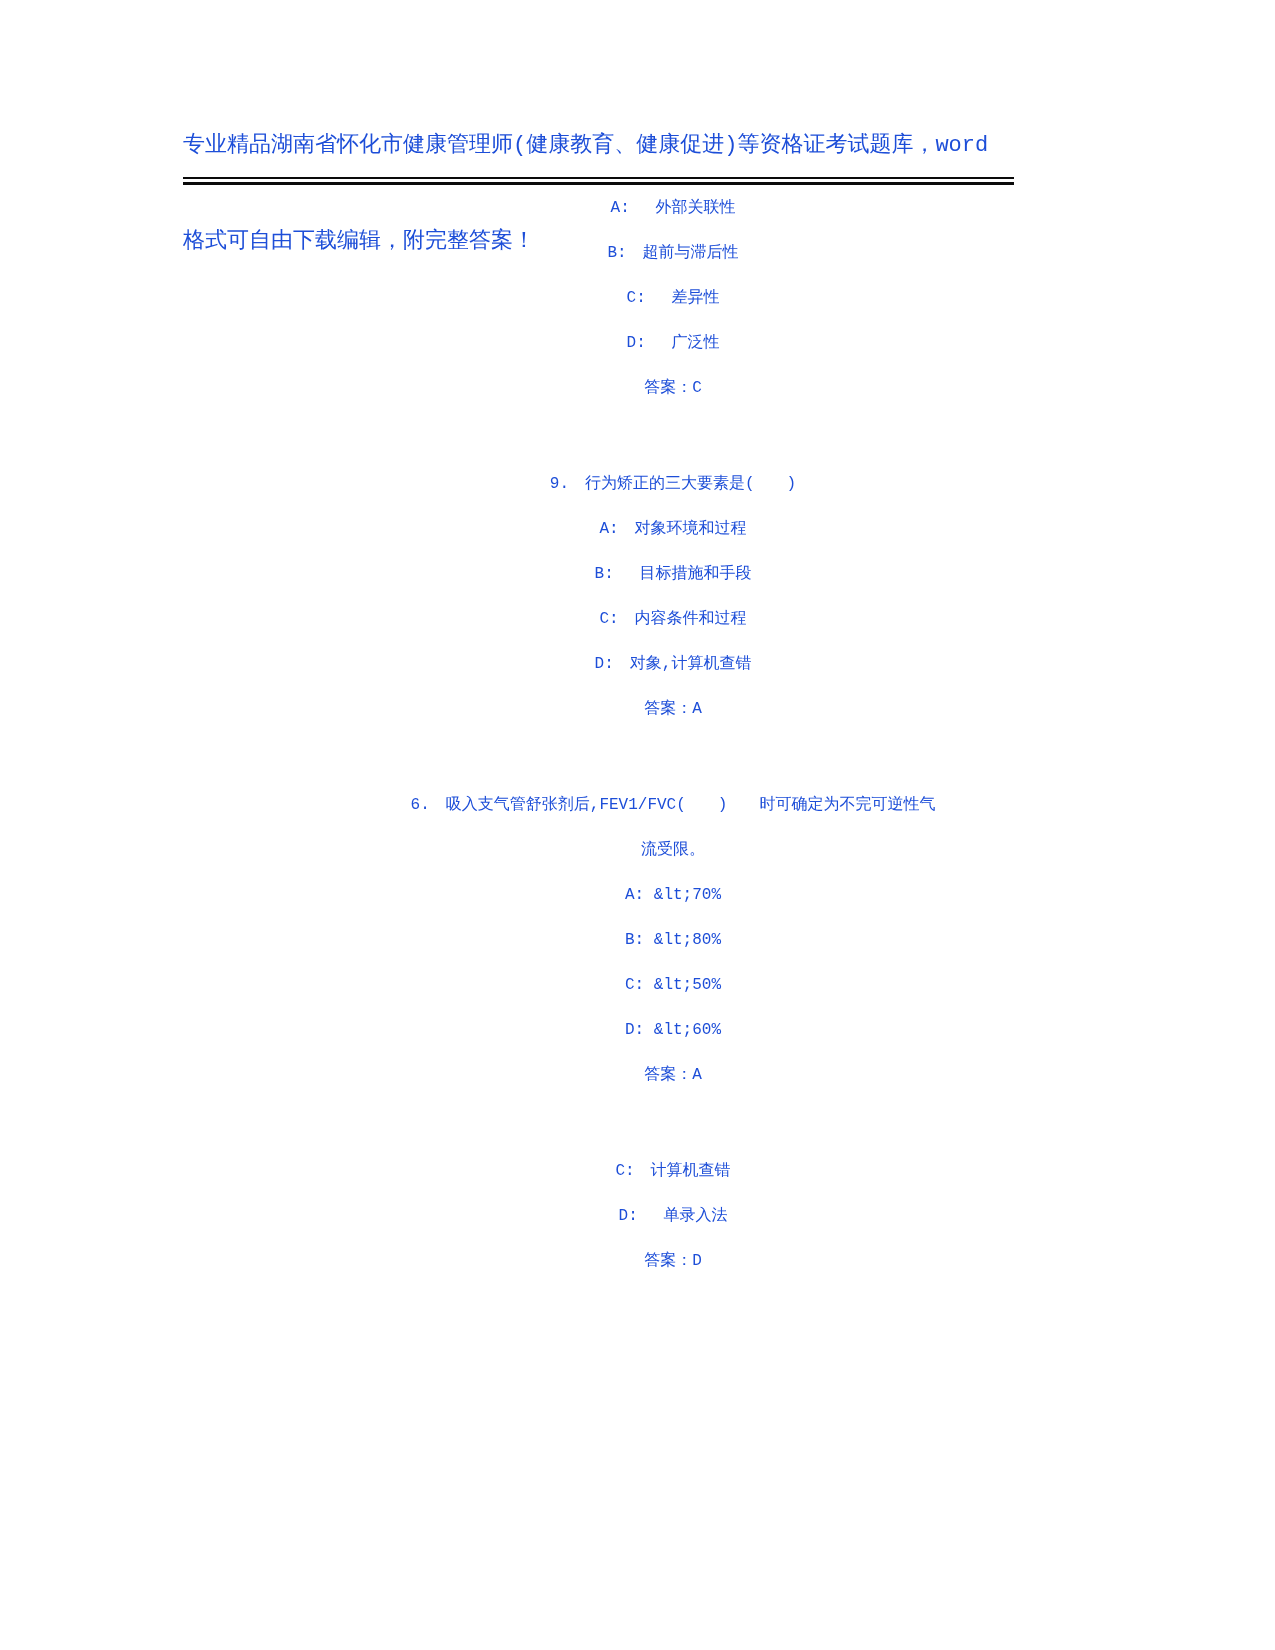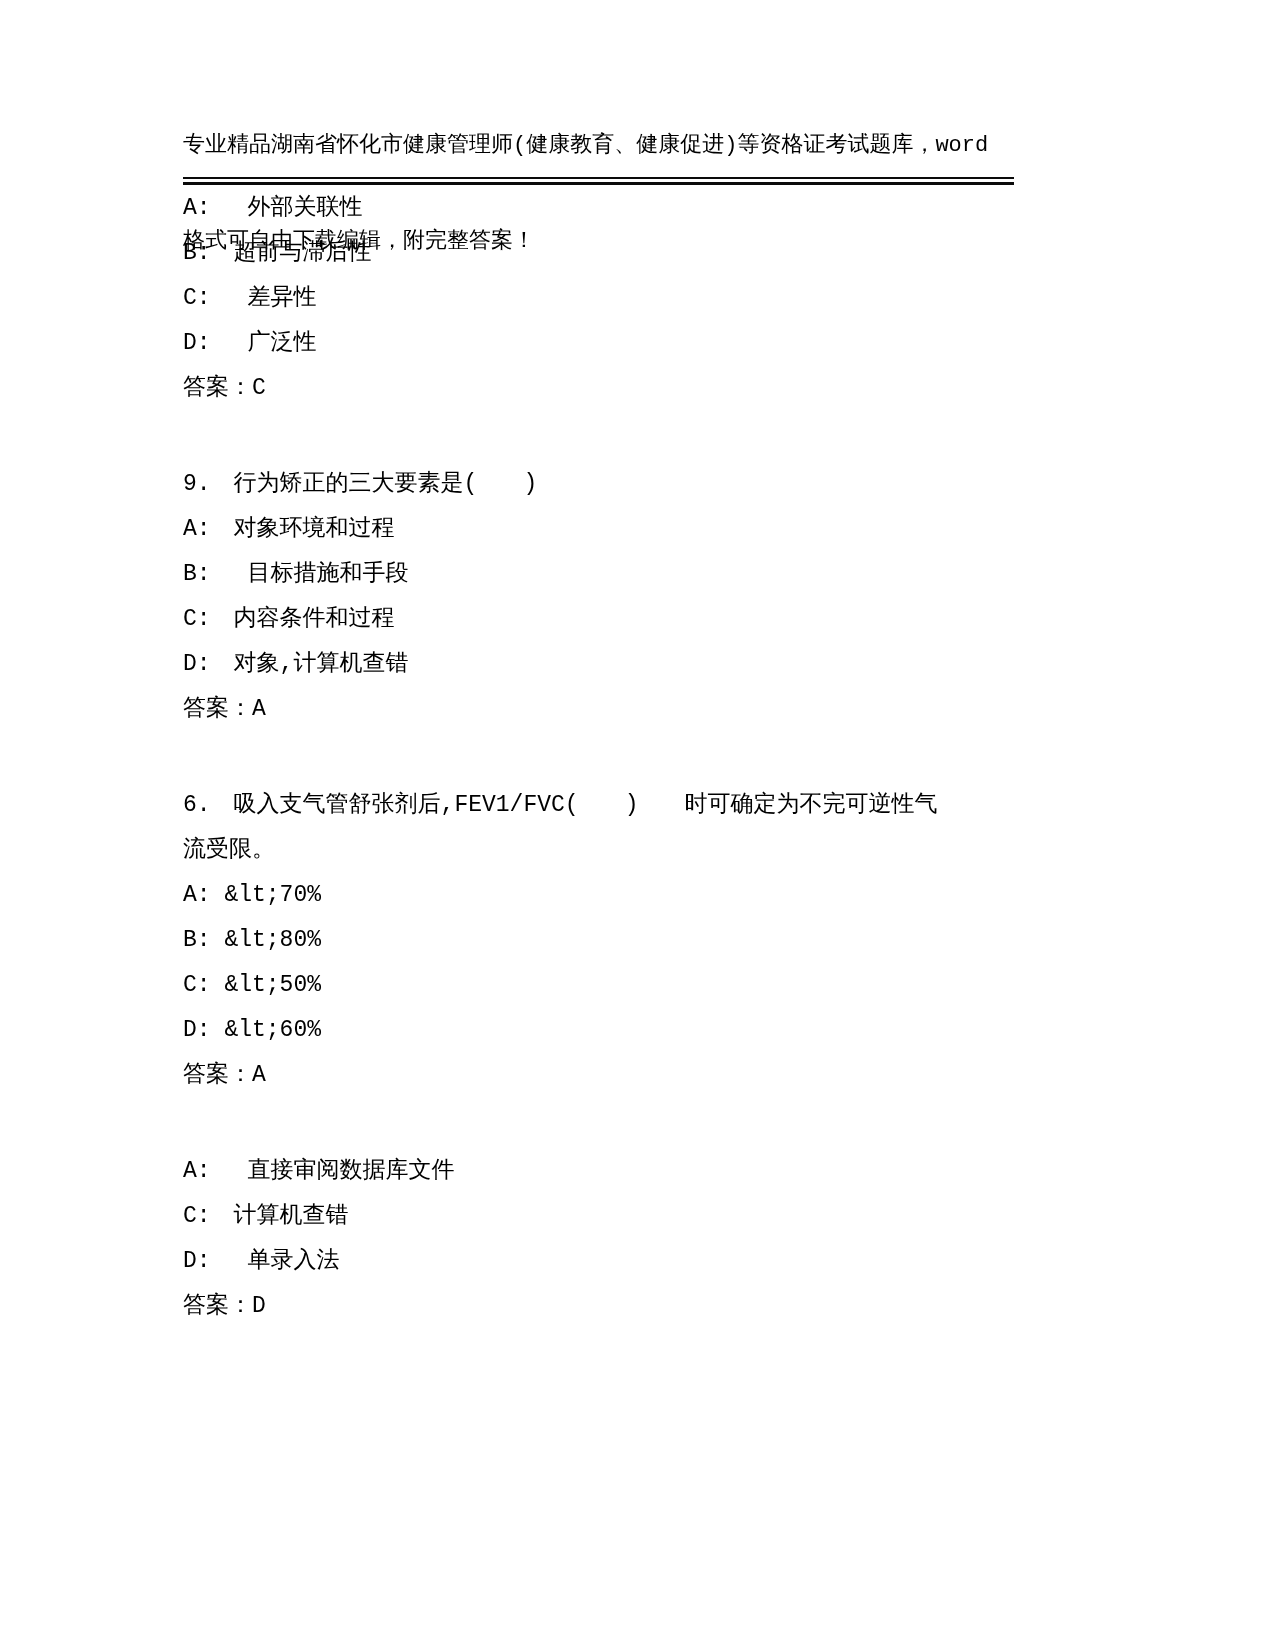--- a/index.html
+++ b/index.html
@@ -5,21 +5,21 @@
   html, body {
     margin: 0;
     padding: 0;
     background: #ffffff;
   }
   .page {
     position: relative;
     width: 1014px;
     height: 1650px;
     background: #ffffff;
-    color: #000000;
+    color: #1d4ed8;
     font-family: "Liberation Mono", "DejaVu Sans Mono", "Liberation Serif", "DejaVu Serif", serif;
     overflow: hidden;
   }
   .doc-header {
     position: absolute;
     left: 183px;
     top: 66px;
     width: 980px;
     font-size: 22px;
     line-height: 32px;
@@ -33,22 +33,23 @@
     width: 980px;
     height: 3px;
     border-top: 2px solid #0a0a0a;
     border-bottom: 3px solid #0a0a0a;
   }
   .content {
     position: absolute;
     left: 183px;
     top: 186px;
     width: 980px;
-    font-size: 23px;
+    font-size: 16px;
     line-height: 45px;
+    text-align: center;
   }
   .question + .question {
     margin-top: 51px;
   }
   .content p {
     margin: 0;
     padding: 0;
     white-space: pre-wrap;
   }
   .stem-line, .opt-line {
@@ -93,20 +94,19 @@
       <p class="stem-line">6.　吸入支气管舒张剂后,FEV1/FVC(　　)　　时可确定为不完可逆性气</p>
       <p class="stem-line">流受限。</p>
       <p class="opt-line">A: &amp;lt;70%</p>
       <p class="opt-line">B: &amp;lt;80%</p>
       <p class="opt-line">C: &amp;lt;50%</p>
       <p class="opt-line">D: &amp;lt;60%</p>
       <p class="ans-line">答案：A</p>
     </section>
 
     <section class="question">
-      <p class="opt-line">A:　 直接审阅数据库文件</p>
       <p class="opt-line">C:　计算机查错</p>
       <p class="opt-line">D:　 单录入法</p>
       <p class="ans-line">答案：D</p>
     </section>
 
   </div>
 </div>
 
 </body></html>

